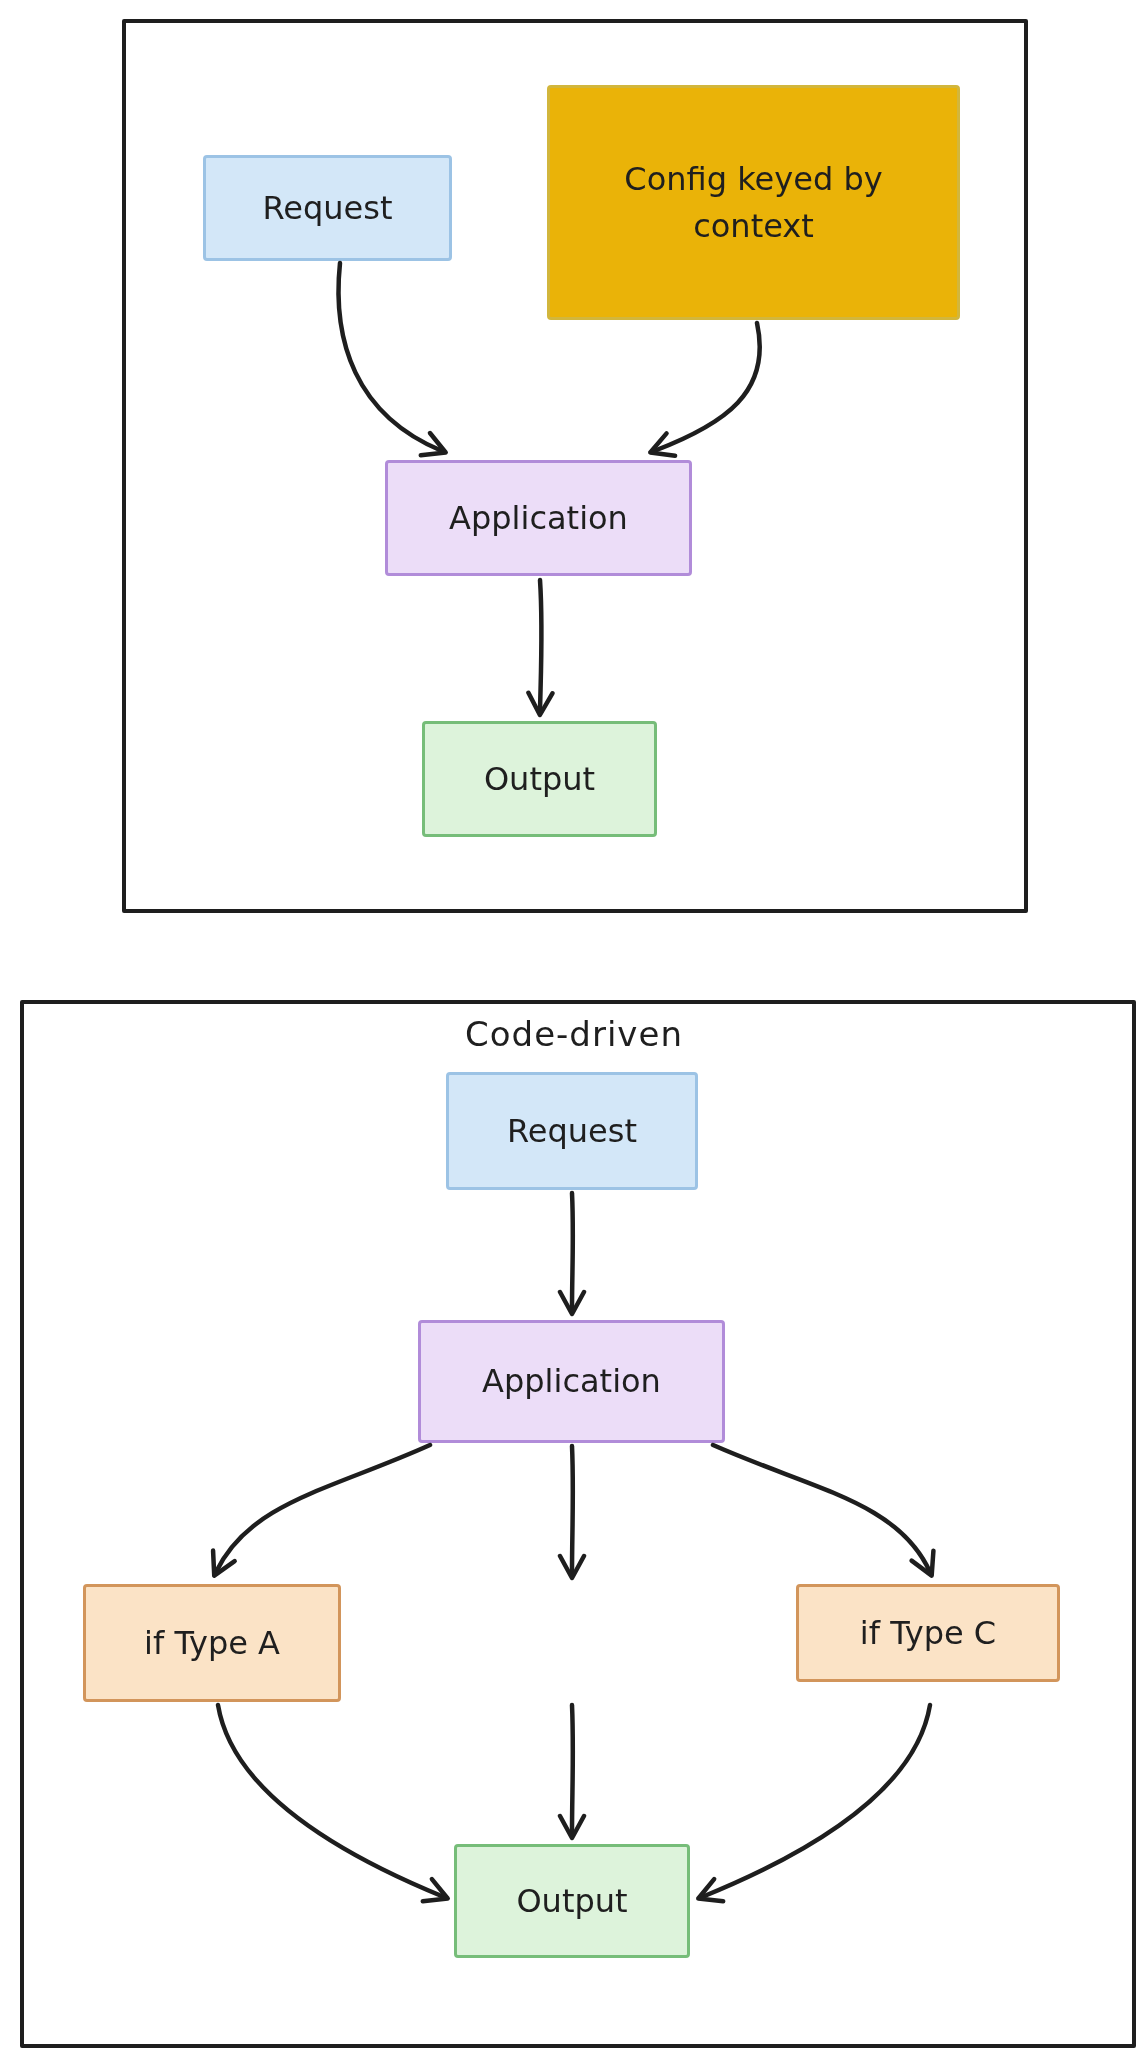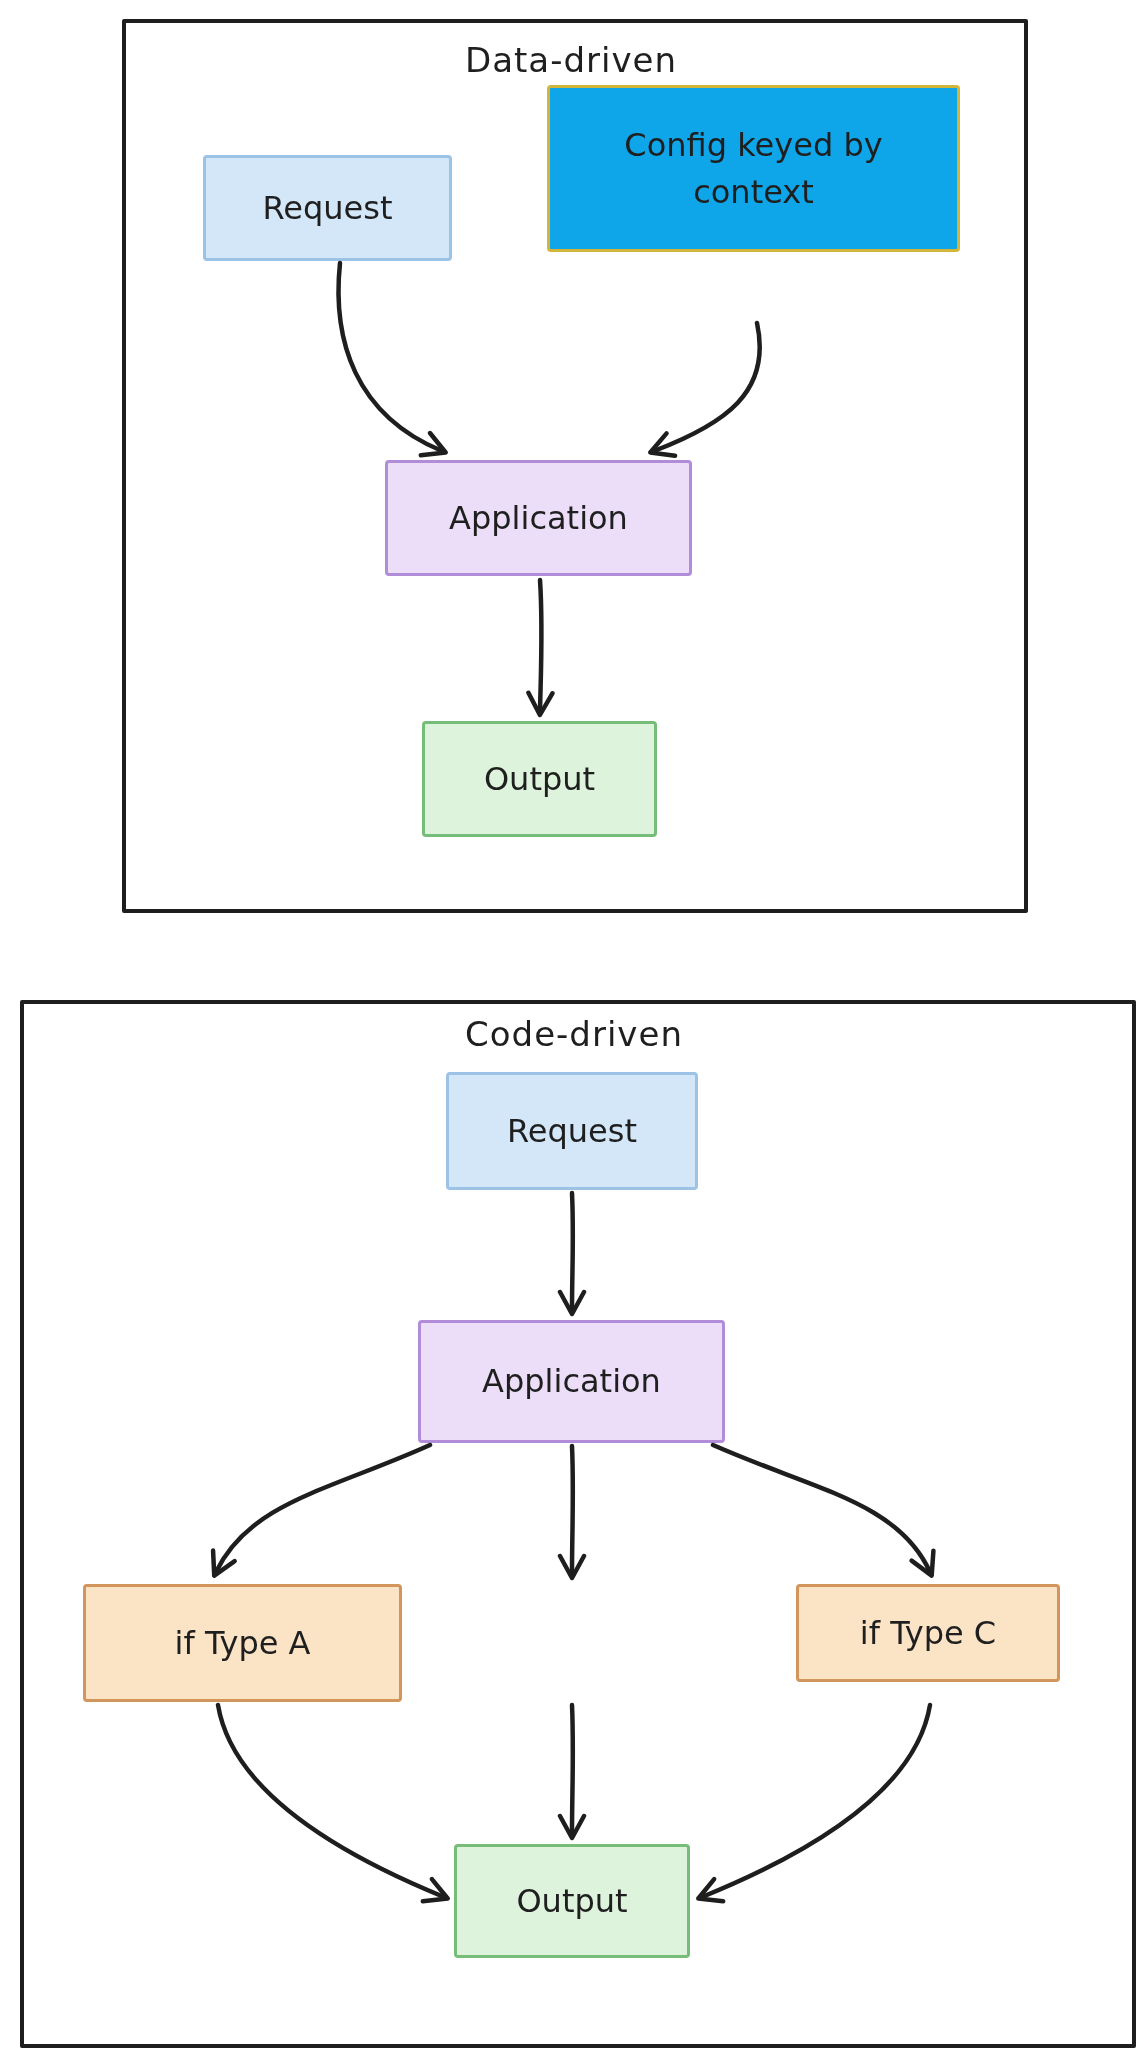--- a/index.html
+++ b/index.html
@@ -59,27 +59,26 @@
     stroke-linecap: round;
   }
 </style>
 </head>
 <body>
 
 <div id="canvas">
 
   <div class="frame" style="left:122px; top:19px; width:898px; height:886px;"></div>
 
-  <div class="panel-title" style="left:122px; top:40px; width:898px;">Data-driven</div>
 
   <div class="node" style="left: 203px; top: 155px; width: 249px; height: 106px; background-color: rgb(211, 231, 248); border-color: rgb(156, 195, 229);">
     <span class="lbl">Request</span>
   </div>
 
-  <div class="node wrap-narrow" style="left: 547px; top: 85px; width: 413px; height: 167px; background-color: #0ea5e9; border-color: rgb(210, 182, 60);">
+  <div class="node wrap-narrow" style="left: 547px; top: 85px; width: 413px; height: 235px; background-color: #eab308; border-color: rgb(210, 182, 60);">
     <span class="lbl">Config keyed by context</span>
   </div>
 
   <div class="node" style="left: 385px; top: 460px; width: 307px; height: 116px; background-color: rgb(236, 221, 248); border-color: rgb(177, 140, 217);">
     <span class="lbl">Application</span>
   </div>
 
   <div class="node" style="left: 422px; top: 721px; width: 235px; height: 116px; background-color: rgb(221, 243, 219); border-color: rgb(118, 189, 121);">
     <span class="lbl">Output</span>
   </div>
@@ -89,21 +88,21 @@
   <div class="panel-title" style="left:20px; top:1014px; width:1108px;">Code-driven</div>
 
   <div class="node" style="left: 446px; top: 1072px; width: 252px; height: 118px; background-color: rgb(211, 231, 248); border-color: rgb(156, 195, 229);">
     <span class="lbl">Request</span>
   </div>
 
   <div class="node" style="left: 418px; top: 1320px; width: 307px; height: 123px; background-color: rgb(236, 221, 248); border-color: rgb(177, 140, 217);">
     <span class="lbl">Application</span>
   </div>
 
-  <div class="node" style="left: 83px; top: 1584px; width: 319px; height: 118px; background-color: rgb(251, 227, 198); border-color: rgb(210, 149, 91);">
+  <div class="node" style="left: 83px; top: 1584px; width: 258px; height: 118px; background-color: rgb(251, 227, 198); border-color: rgb(210, 149, 91);">
     <span class="lbl">if Type A</span>
   </div>
 
 
   <div class="node" style="left: 796px; top: 1584px; width: 264px; height: 98px; background-color: rgb(251, 227, 198); border-color: rgb(210, 149, 91);">
     <span class="lbl">if Type C</span>
   </div>
 
   <div class="node" style="left: 454px; top: 1844px; width: 236px; height: 114px; background-color: rgb(221, 243, 219); border-color: rgb(118, 189, 121);">
     <span class="lbl">Output</span>

